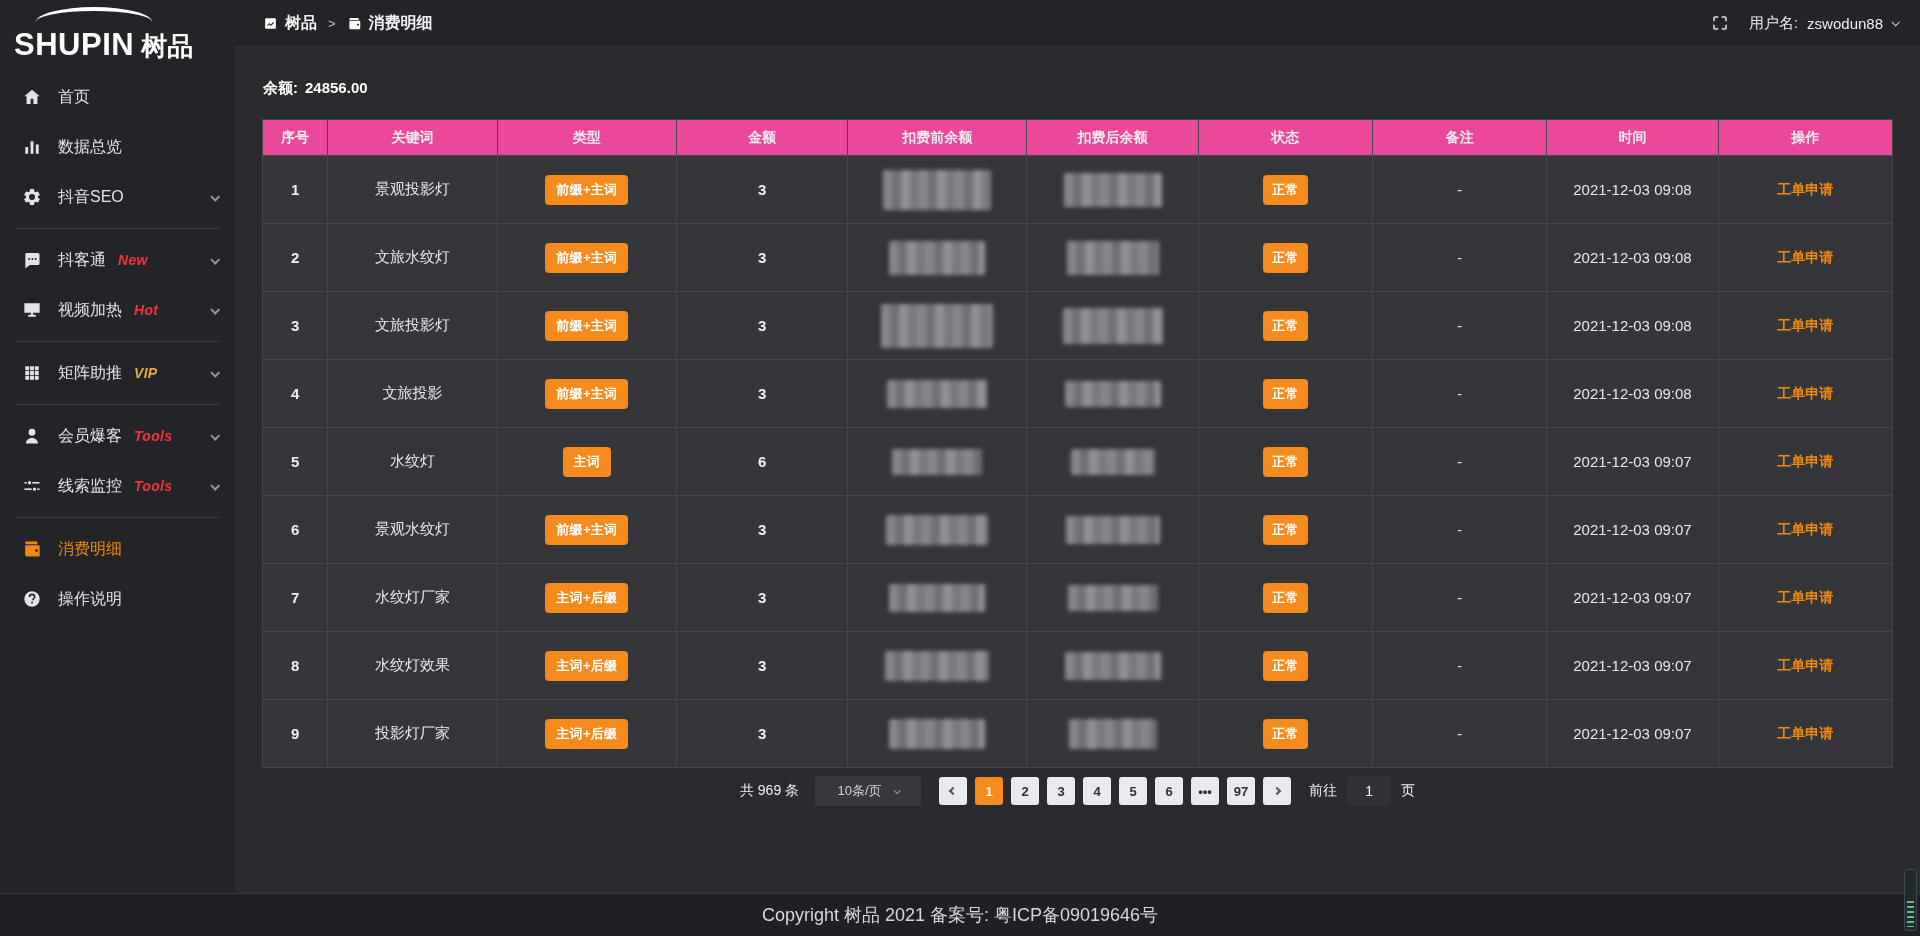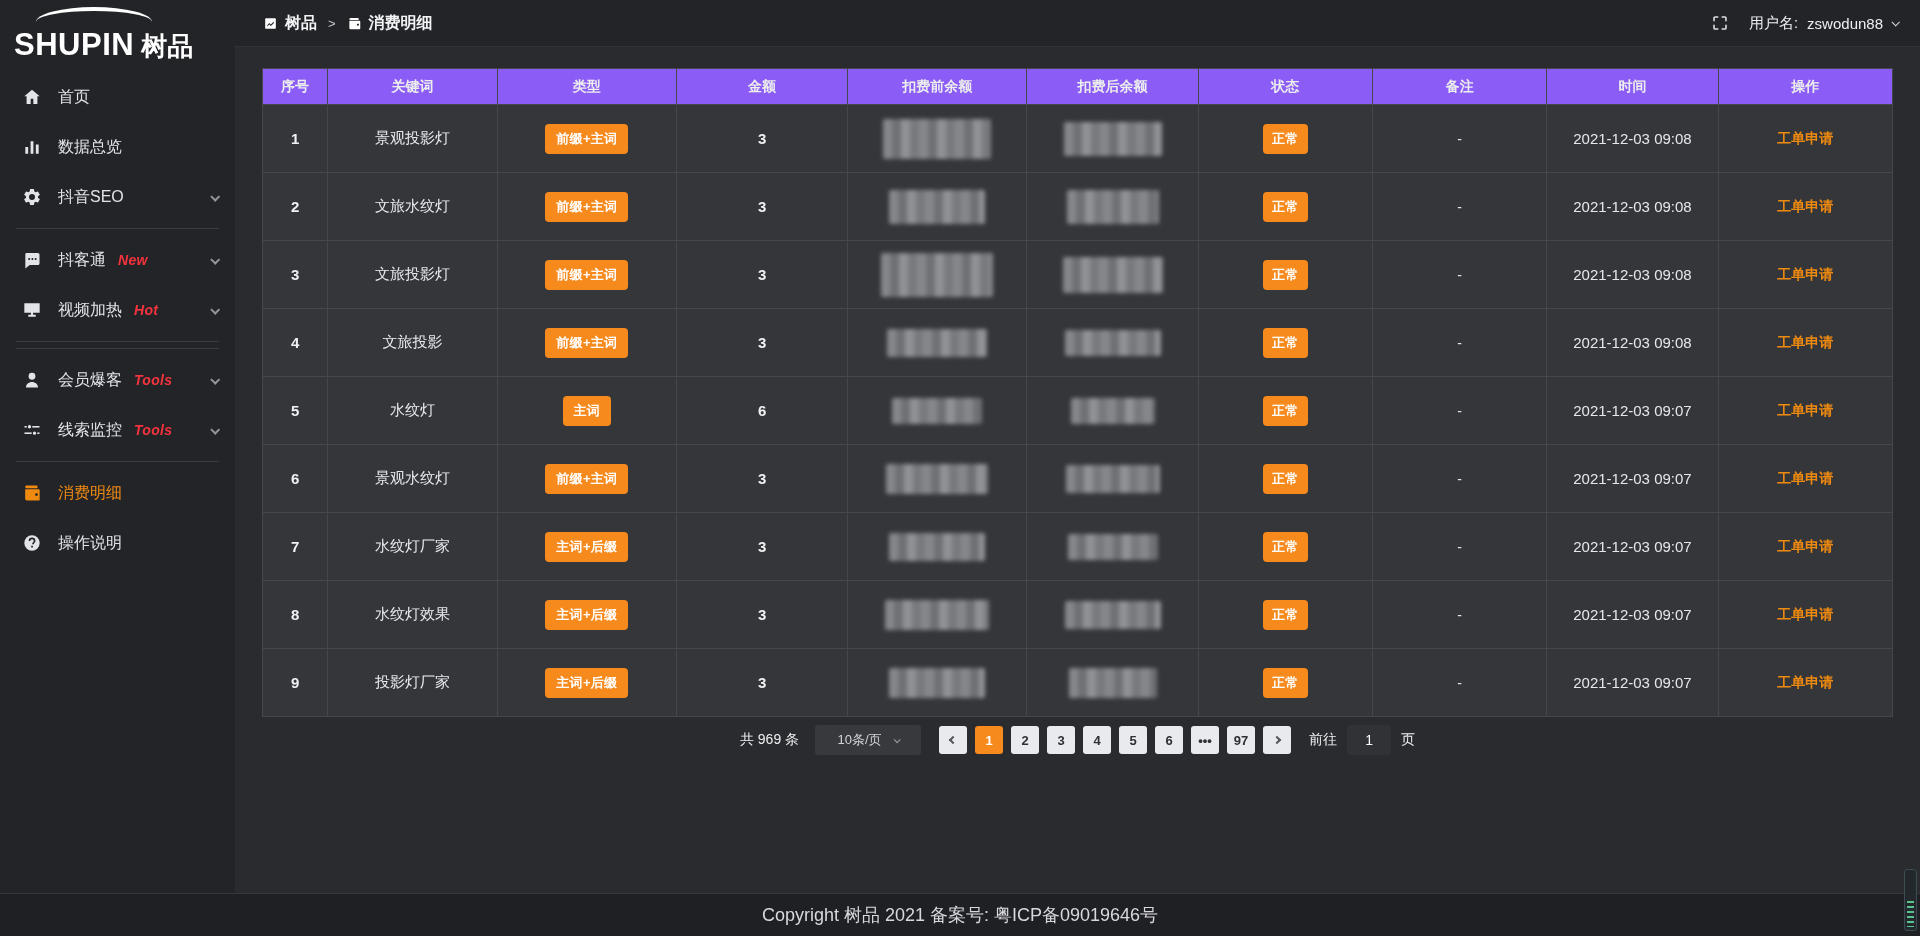--- a/index.html
+++ b/index.html
@@ -50,21 +50,21 @@
   .fs-btn svg{width:100%;height:100%}
   .user-name{display:flex;align-items:center;gap:9px;cursor:pointer}
   .user-name .chev{width:6px;height:6px;border-width:1.6px;color:#d7d8db}
 
   .content{flex:1;padding:0 27px;min-height:0}
   .balance{padding:32px 0 0 1px;font-size:15px;font-weight:700;color:#fff}
   .balance b{margin-left:7px;font-size:15px}
 
   
   table{width:100%;border-collapse:collapse;table-layout:fixed;margin-top:21px}
-  th{height:36px;background:#8b5cf6;font-size:14px;font-weight:700;color:#eceded;
+  th{height:36px;background:#ec4899;font-size:14px;font-weight:700;color:#eceded;
     border:1px solid #46474b;text-align:center}
   td{height:68px;background:#35363a;text-align:center;font-size:14px;color:#e2e3e6;
     border:1px solid #46474b;vertical-align:middle}
   td.c-index,td.c-amount{font-weight:600;color:#f0f1f3;font-size:15px}
   td.c-keyword{font-size:15px;color:#eaebee}
   td.c-time{font-size:15px;color:#e6e7ea}
   .badge{display:inline-block;background:var(--accent);color:#fff;font-size:13px;
     padding:6px 11px;border-radius:4px;font-weight:600;letter-spacing:.3px}
   .status-badge{padding:6px 9px}
   .action-link{color:var(--accent-link);font-size:14px;cursor:pointer;font-weight:600}
@@ -158,20 +158,30 @@
             <span class="ico">
               <svg viewBox="0 0 24 24" fill="currentColor" xmlns="http://www.w3.org/2000/svg">
                 <path d="M2.8 4h18.4v11.4h-7.9v2.3h3.2v2.3H7.5v-2.3h3.2v-2.3H2.8z"></path>
               </svg>
             </span>
             <span>视频加热</span>
             <span class="tag" style="color: rgb(244, 51, 61);">Hot</span>
             <span class="chev"></span>
           </div>
           <div class="divider"></div>
+          <div class="menu-item">
+            <span class="ico">
+              <svg viewBox="0 0 24 24" fill="currentColor" xmlns="http://www.w3.org/2000/svg">
+                <path d="M4 4h4.6v4.6H4zM9.7 4h4.6v4.6H9.7zM15.4 4H20v4.6h-4.6zM4 9.7h4.6v4.6H4zM9.7 9.7h4.6v4.6H9.7zM15.4 9.7H20v4.6h-4.6zM4 15.4h4.6V20H4zM9.7 15.4h4.6V20H9.7zM15.4 15.4H20V20h-4.6z"></path>
+              </svg>
+            </span>
+            <span>矩阵助推</span>
+            <span class="tag" style="color: rgb(226, 169, 61);">VIP</span>
+            <span class="chev"></span>
+          </div>
           <div class="divider"></div>
           <div class="menu-item">
             <span class="ico">
               <svg viewBox="0 0 24 24" fill="currentColor" xmlns="http://www.w3.org/2000/svg">
                 <path d="M12 11.6a4.1 4.1 0 1 0 0-8.2 4.1 4.1 0 0 0 0 8.2zm-7.2 9c0-3.5 3.2-6.3 7.2-6.3s7.2 2.8 7.2 6.3v.4H4.8z"></path>
               </svg>
             </span>
             <span>会员爆客</span>
             <span class="tag" style="color: rgb(244, 51, 61);">Tools</span>
             <span class="chev"></span>
@@ -238,20 +248,23 @@
               </svg></span>
           <span class="user-name">
             <span>用户名:</span>
             <span>zswodun88</span>
             <span class="chev"></span>
           </span>
         </div>
       </header>
 
       <main class="content">
+        <div class="balance">
+          <span>余额:</span><b>24856.00</b>
+        </div>
 
         <table>
           <colgroup>
             <col style="width:4%">
               <col style="width:10.4%">
               <col style="width:11%">
               <col style="width:10.5%">
             <col style="width:11%">
               <col style="width:10.5%">
               <col style="width:10.7%">

